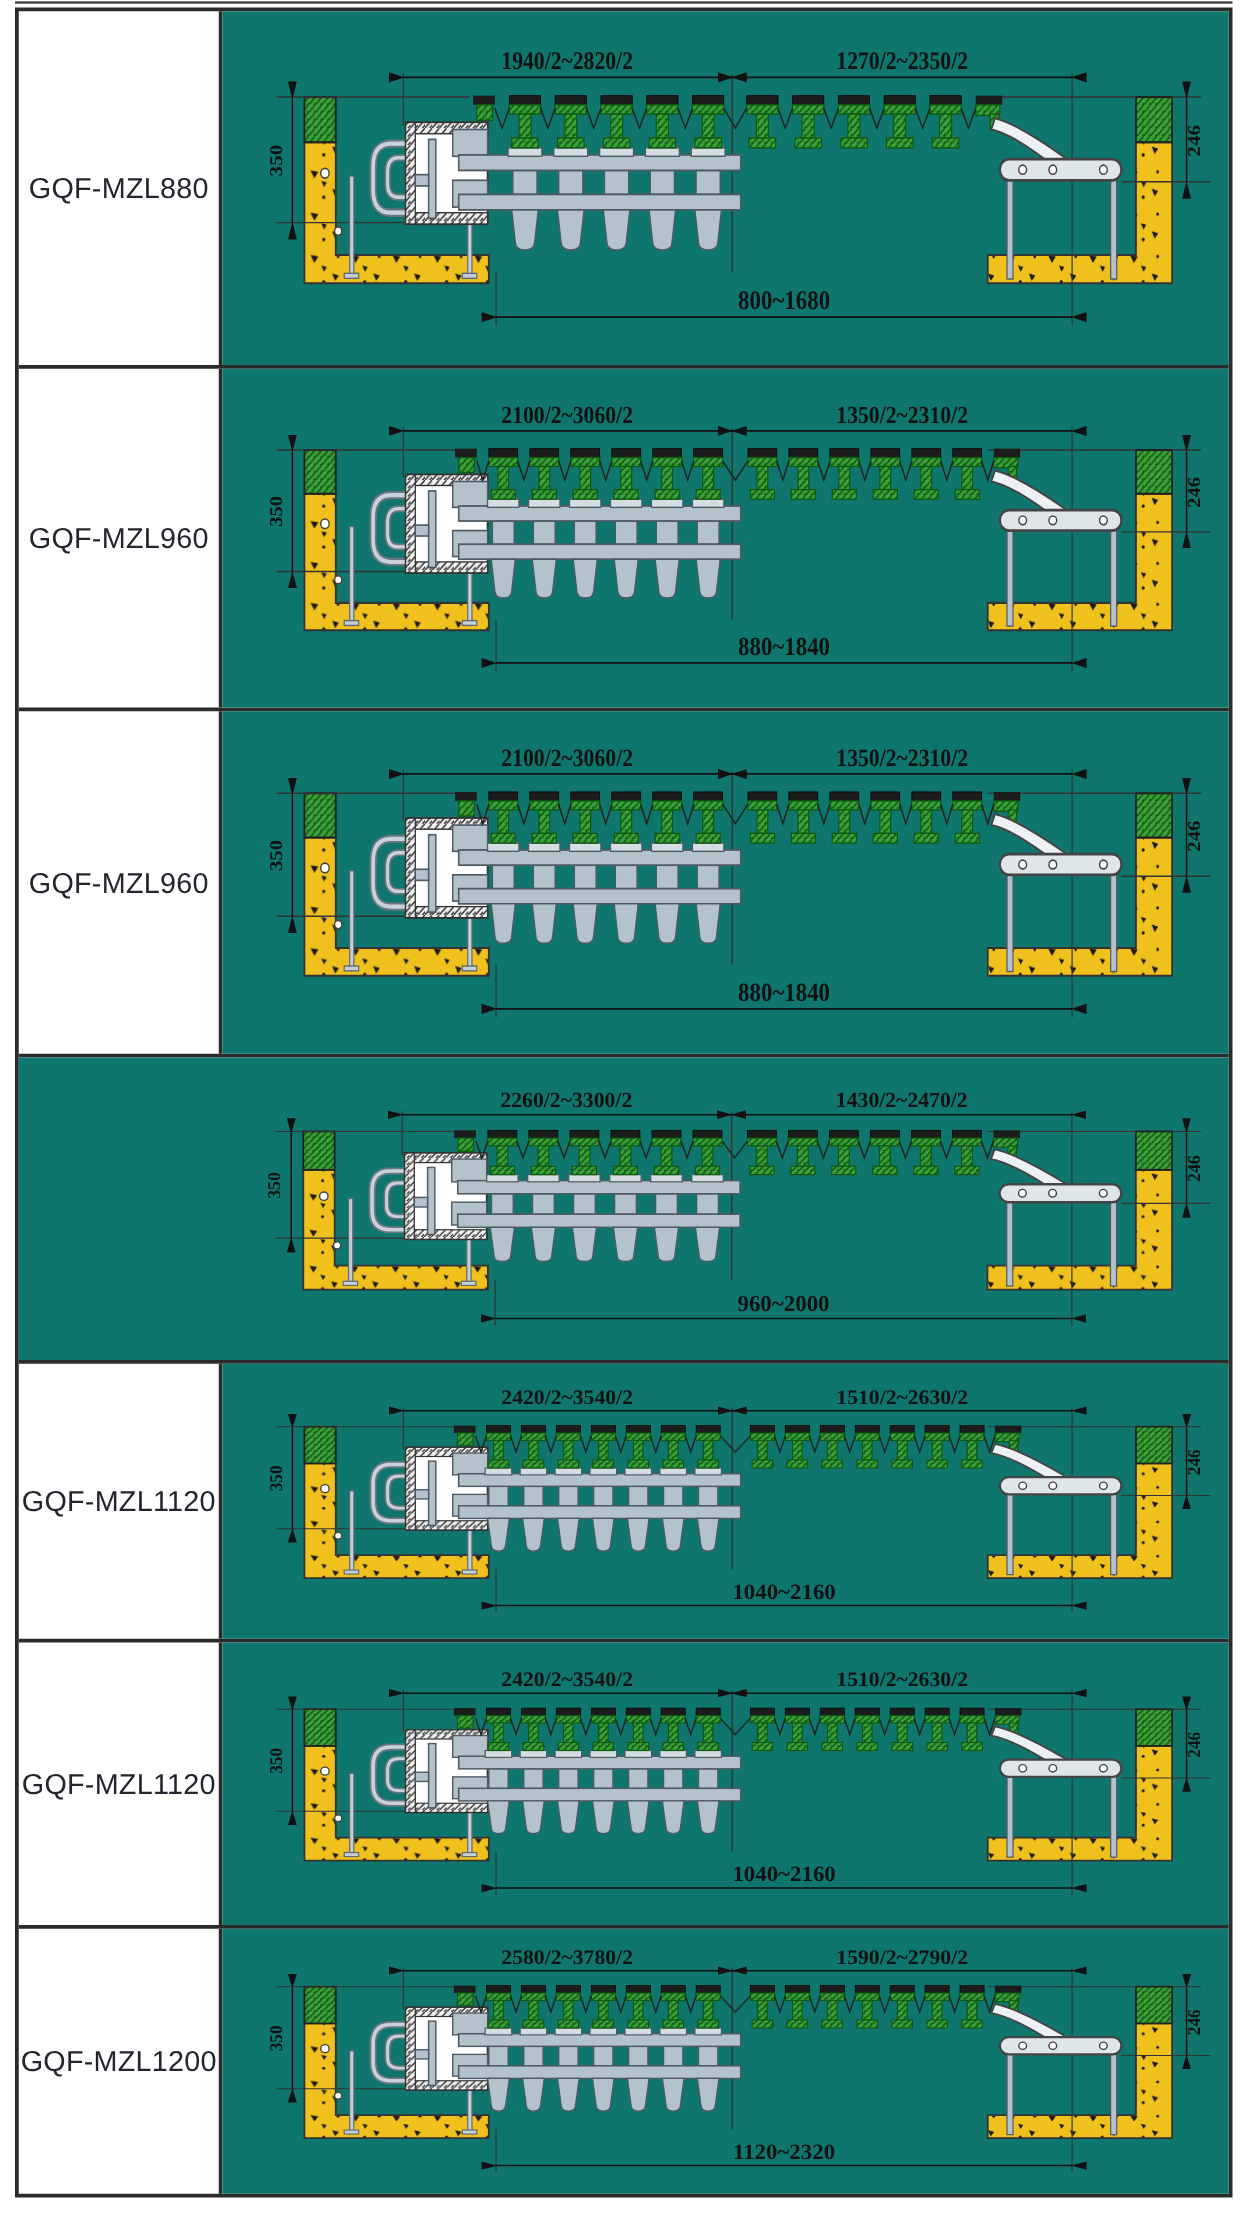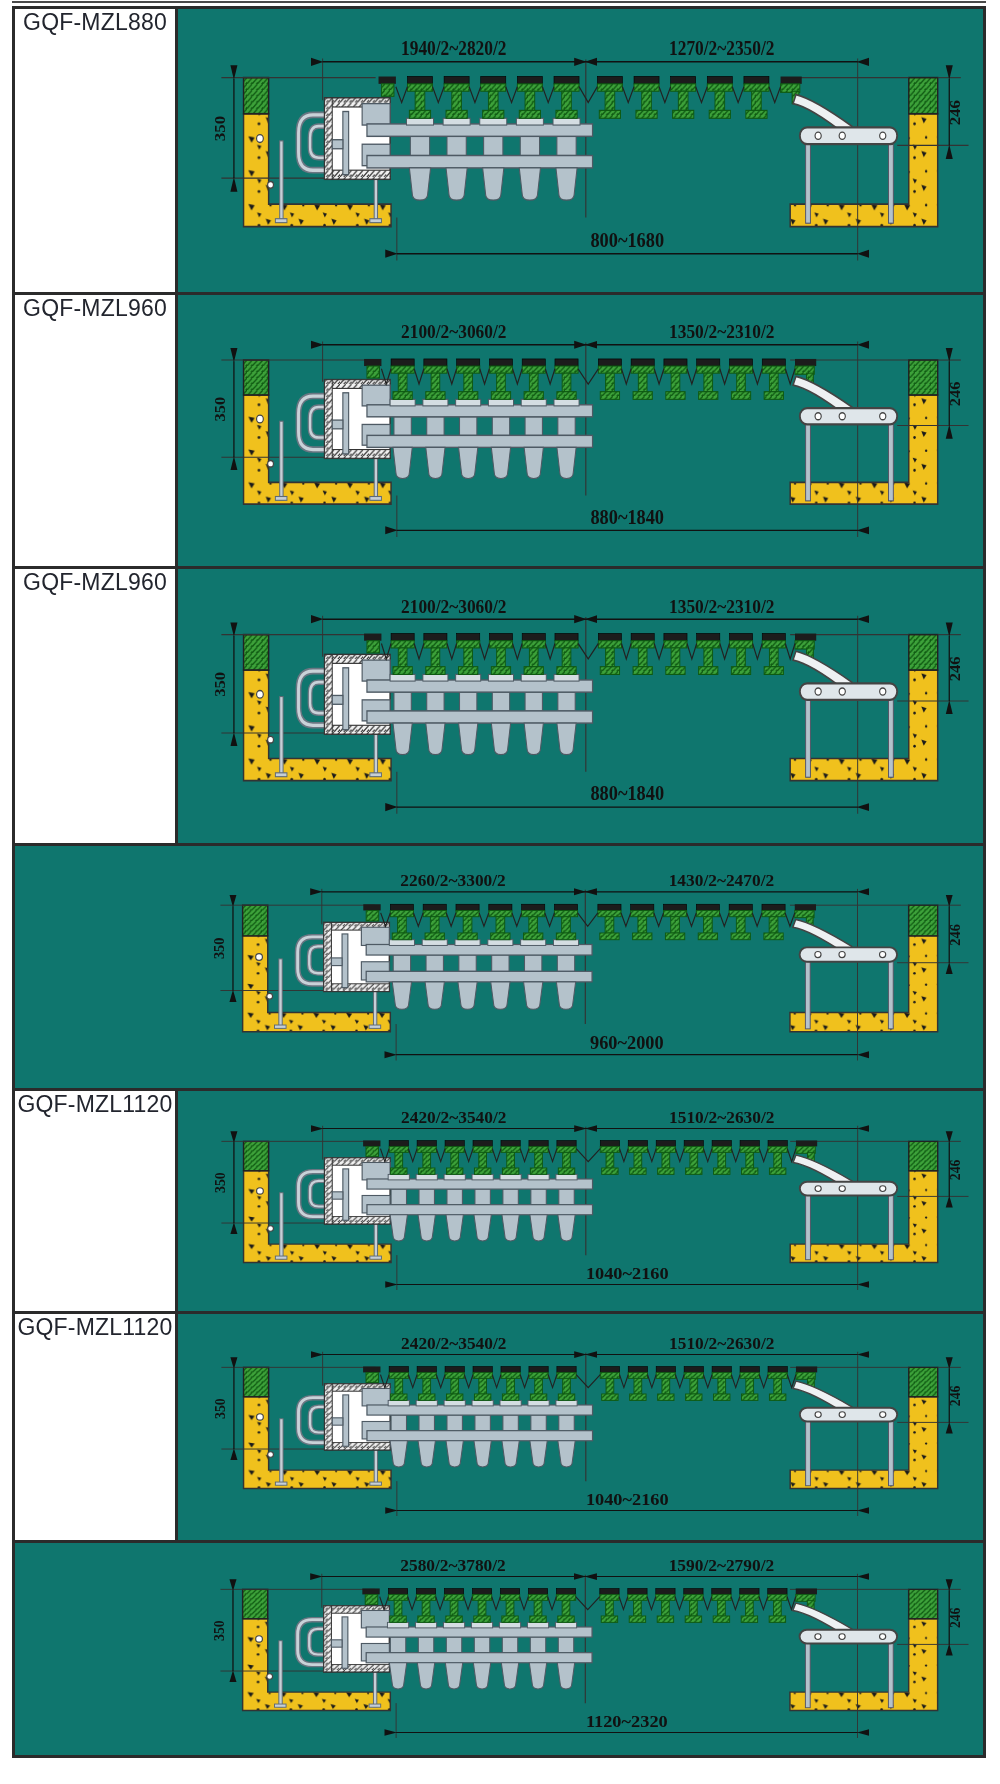--- a/index.html
+++ b/index.html
@@ -4,21 +4,21 @@
 <style>
   html,body{margin:0;padding:0;background:#ffffff;}
   .page{position:relative;width:1000px;height:1784px;background:#fff;overflow:hidden;
         font-family:"Liberation Sans",sans-serif;}
   .top-extra-line{position:absolute;left:12px;top:1px;width:974px;height:2px;background:#4a4a4a;}
   .joint-table{position:absolute;left:12px;top:6px;width:974px;height:1752px;
         border:3px solid #2b2b2b;box-sizing:border-box;background:#fff;display:flex;flex-direction:column;}
   .row{display:flex;box-sizing:border-box;border-bottom:3px solid #2b2b2b;flex:0 0 auto;}
   .row:last-child{border-bottom:none;flex:1 1 auto;}
   .cell-label{width:163px;flex:0 0 163px;border-right:3px solid #2b2b2b;box-sizing:border-box;
-        display:flex;justify-content:center;}
+        display:flex;align-items:center;justify-content:center;}
   .model-label{font-size:23px;color:#22252e;letter-spacing:.2px;white-space:nowrap;}
   .cell-draw{flex:1 1 auto;display:flex;align-items:center;justify-content:flex-end;overflow:hidden;background:#0f766e;}
   svg.joint{display:block;}
 </style>
 </head>
 <body>
 
 <div class="page">
   <div class="top-extra-line"></div>
 
@@ -949,20 +949,23 @@
             <text x="286" y="24" text-anchor="middle" font-size="18" font-family="Liberation Serif,serif" font-weight="bold" fill="#111">2420/2~3540/2</text>
             <text x="564" y="24" text-anchor="middle" font-size="18" font-family="Liberation Serif,serif" font-weight="bold" fill="#111">1510/2~2630/2</text>
             <text x="49" y="89" text-anchor="middle" font-size="15" font-family="Liberation Serif,serif" font-weight="bold" fill="#111" transform="rotate(-90 49 89)">350</text>
             <text x="811" y="75" text-anchor="middle" font-size="15" font-family="Liberation Serif,serif" font-weight="bold" fill="#111" transform="rotate(-90 811 75)">246</text>
             <text x="466" y="194" text-anchor="middle" font-size="19" font-family="Liberation Serif,serif" font-weight="bold" fill="#111">1040~2160</text>
           </svg>
         </div>
     </div>
 
     <div class="row" style="height: 216px;">
+      <div class="cell-label">
+        <span class="model-label">GQF-MZL1200</span>
+      </div>
       <div class="cell-draw">
           <svg class="joint" width="806" height="200" viewBox="0 0 835 218" preserveAspectRatio="none">
             <g>
               <path d="M68,76 H94 V156 H221 V176 H68 Z" fill="url(#pat-concrete)" stroke="#333" stroke-width="1.5"></path>
               <rect x="68" y="44" width="26" height="32" fill="url(#pat-green)" stroke="#222" stroke-width="1.5"></rect>
             </g>
             <g>
               <path d="M758,76 H788 V176 H635 V156 H758 Z" fill="url(#pat-concrete)" stroke="#333" stroke-width="1.5"></path>
               <rect x="758" y="44" width="30" height="32" fill="url(#pat-green)" stroke="#222" stroke-width="1.5"></rect>
             </g>

